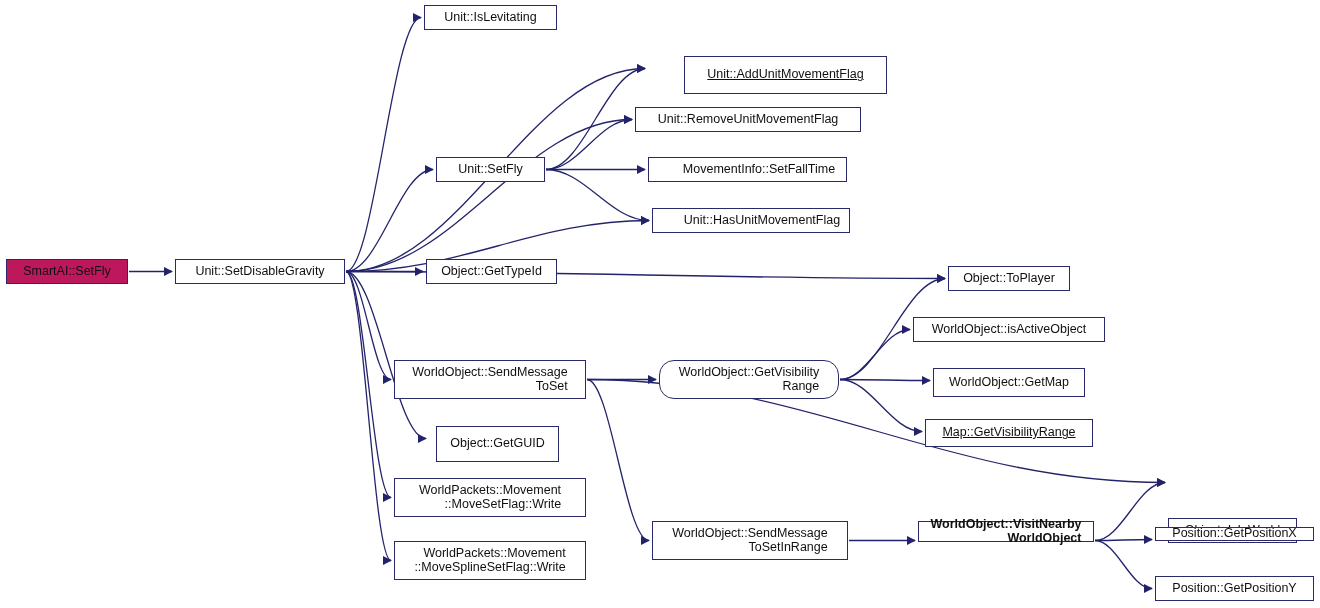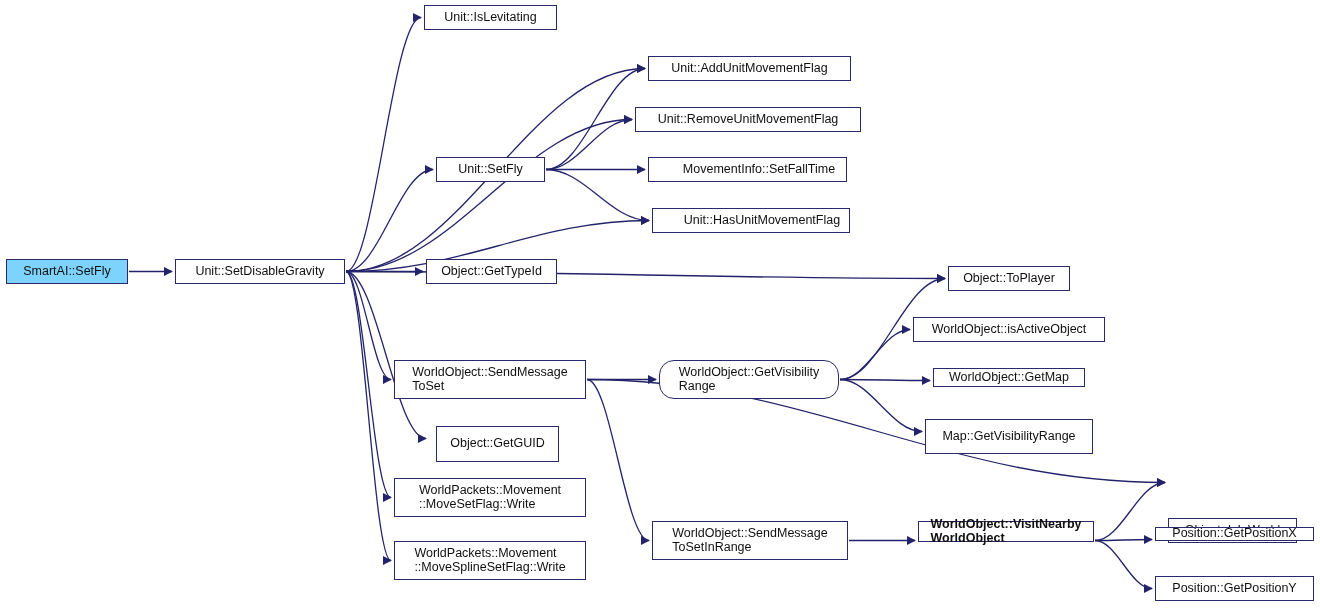--- a/index.html
+++ b/index.html
@@ -27,26 +27,26 @@
     position: absolute;
     box-sizing: border-box;
     border: 1px solid #2a2a6a;
     background: #ffffff;
     color: #101010;
     font-size: 12.5px;
     line-height: 13.5px;
     display: flex;
     align-items: center;
     justify-content: center;
-    text-align: left;
+    text-align: right;
     white-space: pre;
     letter-spacing: 0px;
   }
   .node.root {
-    background: #7dd3fc;
+    background: #be185d;
     border: 1px solid #2a2a6a;
   }
 </style>
 </head>
 <body>
 
 <div id="canvas">
   <svg class="edges" viewBox="0 0 1320 608">
     <defs>
       <marker id="arrow" viewBox="0 0 10 10" refX="9" refY="5" markerWidth="7" markerHeight="7" orient="auto-start-reverse">
@@ -80,34 +80,34 @@
         <path d="M 849 540.5 C 874.08 540.5, 889.92 540.5, 915 540.5" marker-end="url(#arrow)"></path>
         <path d="M 1095 540.5 C 1121.6 540.5, 1138.4 482.5, 1165 482.5" marker-end="url(#arrow)"></path>
         <path d="M 1095 540.5 C 1116.66 540.5, 1130.34 539.5, 1152 539.5" marker-end="url(#arrow)"></path>
         <path d="M 1095 540.5 C 1116.66 540.5, 1130.34 588.5, 1152 588.5" marker-end="url(#arrow)"></path>
       </g>
   </svg>
   <div id="node-layer">
       <div class="node root" style="left: 6px; top: 259px; width: 122px; height: 25px;">SmartAI::SetFly</div>
       <div class="node" style="left: 175px; top: 259px; width: 170px; height: 25px;">Unit::SetDisableGravity</div>
       <div class="node" style="left: 424px; top: 5px; width: 133px; height: 25px;">Unit::IsLevitating</div>
-      <div class="node" style="left: 648px; top: 56px; width: 203px; height: 25px;">Unit::AddUnitMovementFlag</div>
+      <div class="node" style="left: 684px; top: 56px; width: 203px; height: 38px; text-decoration: underline;">Unit::AddUnitMovementFlag</div>
       <div class="node" style="left: 635px; top: 107px; width: 226px; height: 25px;">Unit::RemoveUnitMovementFlag</div>
       <div class="node" style="left: 436px; top: 157px; width: 109px; height: 25px;">Unit::SetFly</div>
       <div class="node" style="left: 648px; top: 157px; width: 199px; height: 25px; padding-left: 23px;">MovementInfo::SetFallTime</div>
       <div class="node" style="left: 652px; top: 208px; width: 198px; height: 25px; padding-left: 22px;">Unit::HasUnitMovementFlag</div>
       <div class="node" style="left: 426px; top: 259px; width: 131px; height: 25px;">Object::GetTypeId</div>
       <div class="node" style="left: 948px; top: 266px; width: 122px; height: 25px;">Object::ToPlayer</div>
       <div class="node" style="left: 913px; top: 317px; width: 192px; height: 25px;">WorldObject::isActiveObject</div>
       <div class="node" style="left: 394px; top: 360px; width: 192px; height: 39px;">WorldObject::SendMessage
 ToSet</div>
       <div class="node" style="left: 659px; top: 360px; width: 180px; height: 39px; border-radius: 15px;">WorldObject::GetVisibility
 Range</div>
-      <div class="node" style="left: 933px; top: 368px; width: 152px; height: 19px;">WorldObject::GetMap</div>
-      <div class="node" style="left: 925px; top: 419px; width: 168px; height: 35px;">Map::GetVisibilityRange</div>
+      <div class="node" style="left: 933px; top: 368px; width: 152px; height: 29px;">WorldObject::GetMap</div>
+      <div class="node" style="left: 925px; top: 419px; width: 168px; height: 28px; text-decoration: underline;">Map::GetVisibilityRange</div>
       <div class="node" style="left: 419px; top: 426px; width: 123px; height: 36px; margin-left: 17px;">Object::GetGUID</div>
       <div class="node" style="left: 1168px; top: 470px; width: 129px; height: 25px; margin-top: 48px;">Object::IsInWorld</div>
       <div class="node" style="left: 394px; top: 478px; width: 192px; height: 39px;">WorldPackets::Movement
 ::MoveSetFlag::Write</div>
       <div class="node" style="left: 652px; top: 521px; width: 196px; height: 39px;">WorldObject::SendMessage
 ToSetInRange</div>
       <div class="node" style="left: 918px; top: 521px; width: 176px; height: 21px; font-weight: bold;">WorldObject::VisitNearby
 WorldObject</div>
       <div class="node" style="left: 1155px; top: 527px; width: 159px; height: 14px;">Position::GetPositionX</div>
       <div class="node" style="left: 394px; top: 541px; width: 192px; height: 39px;">WorldPackets::Movement

